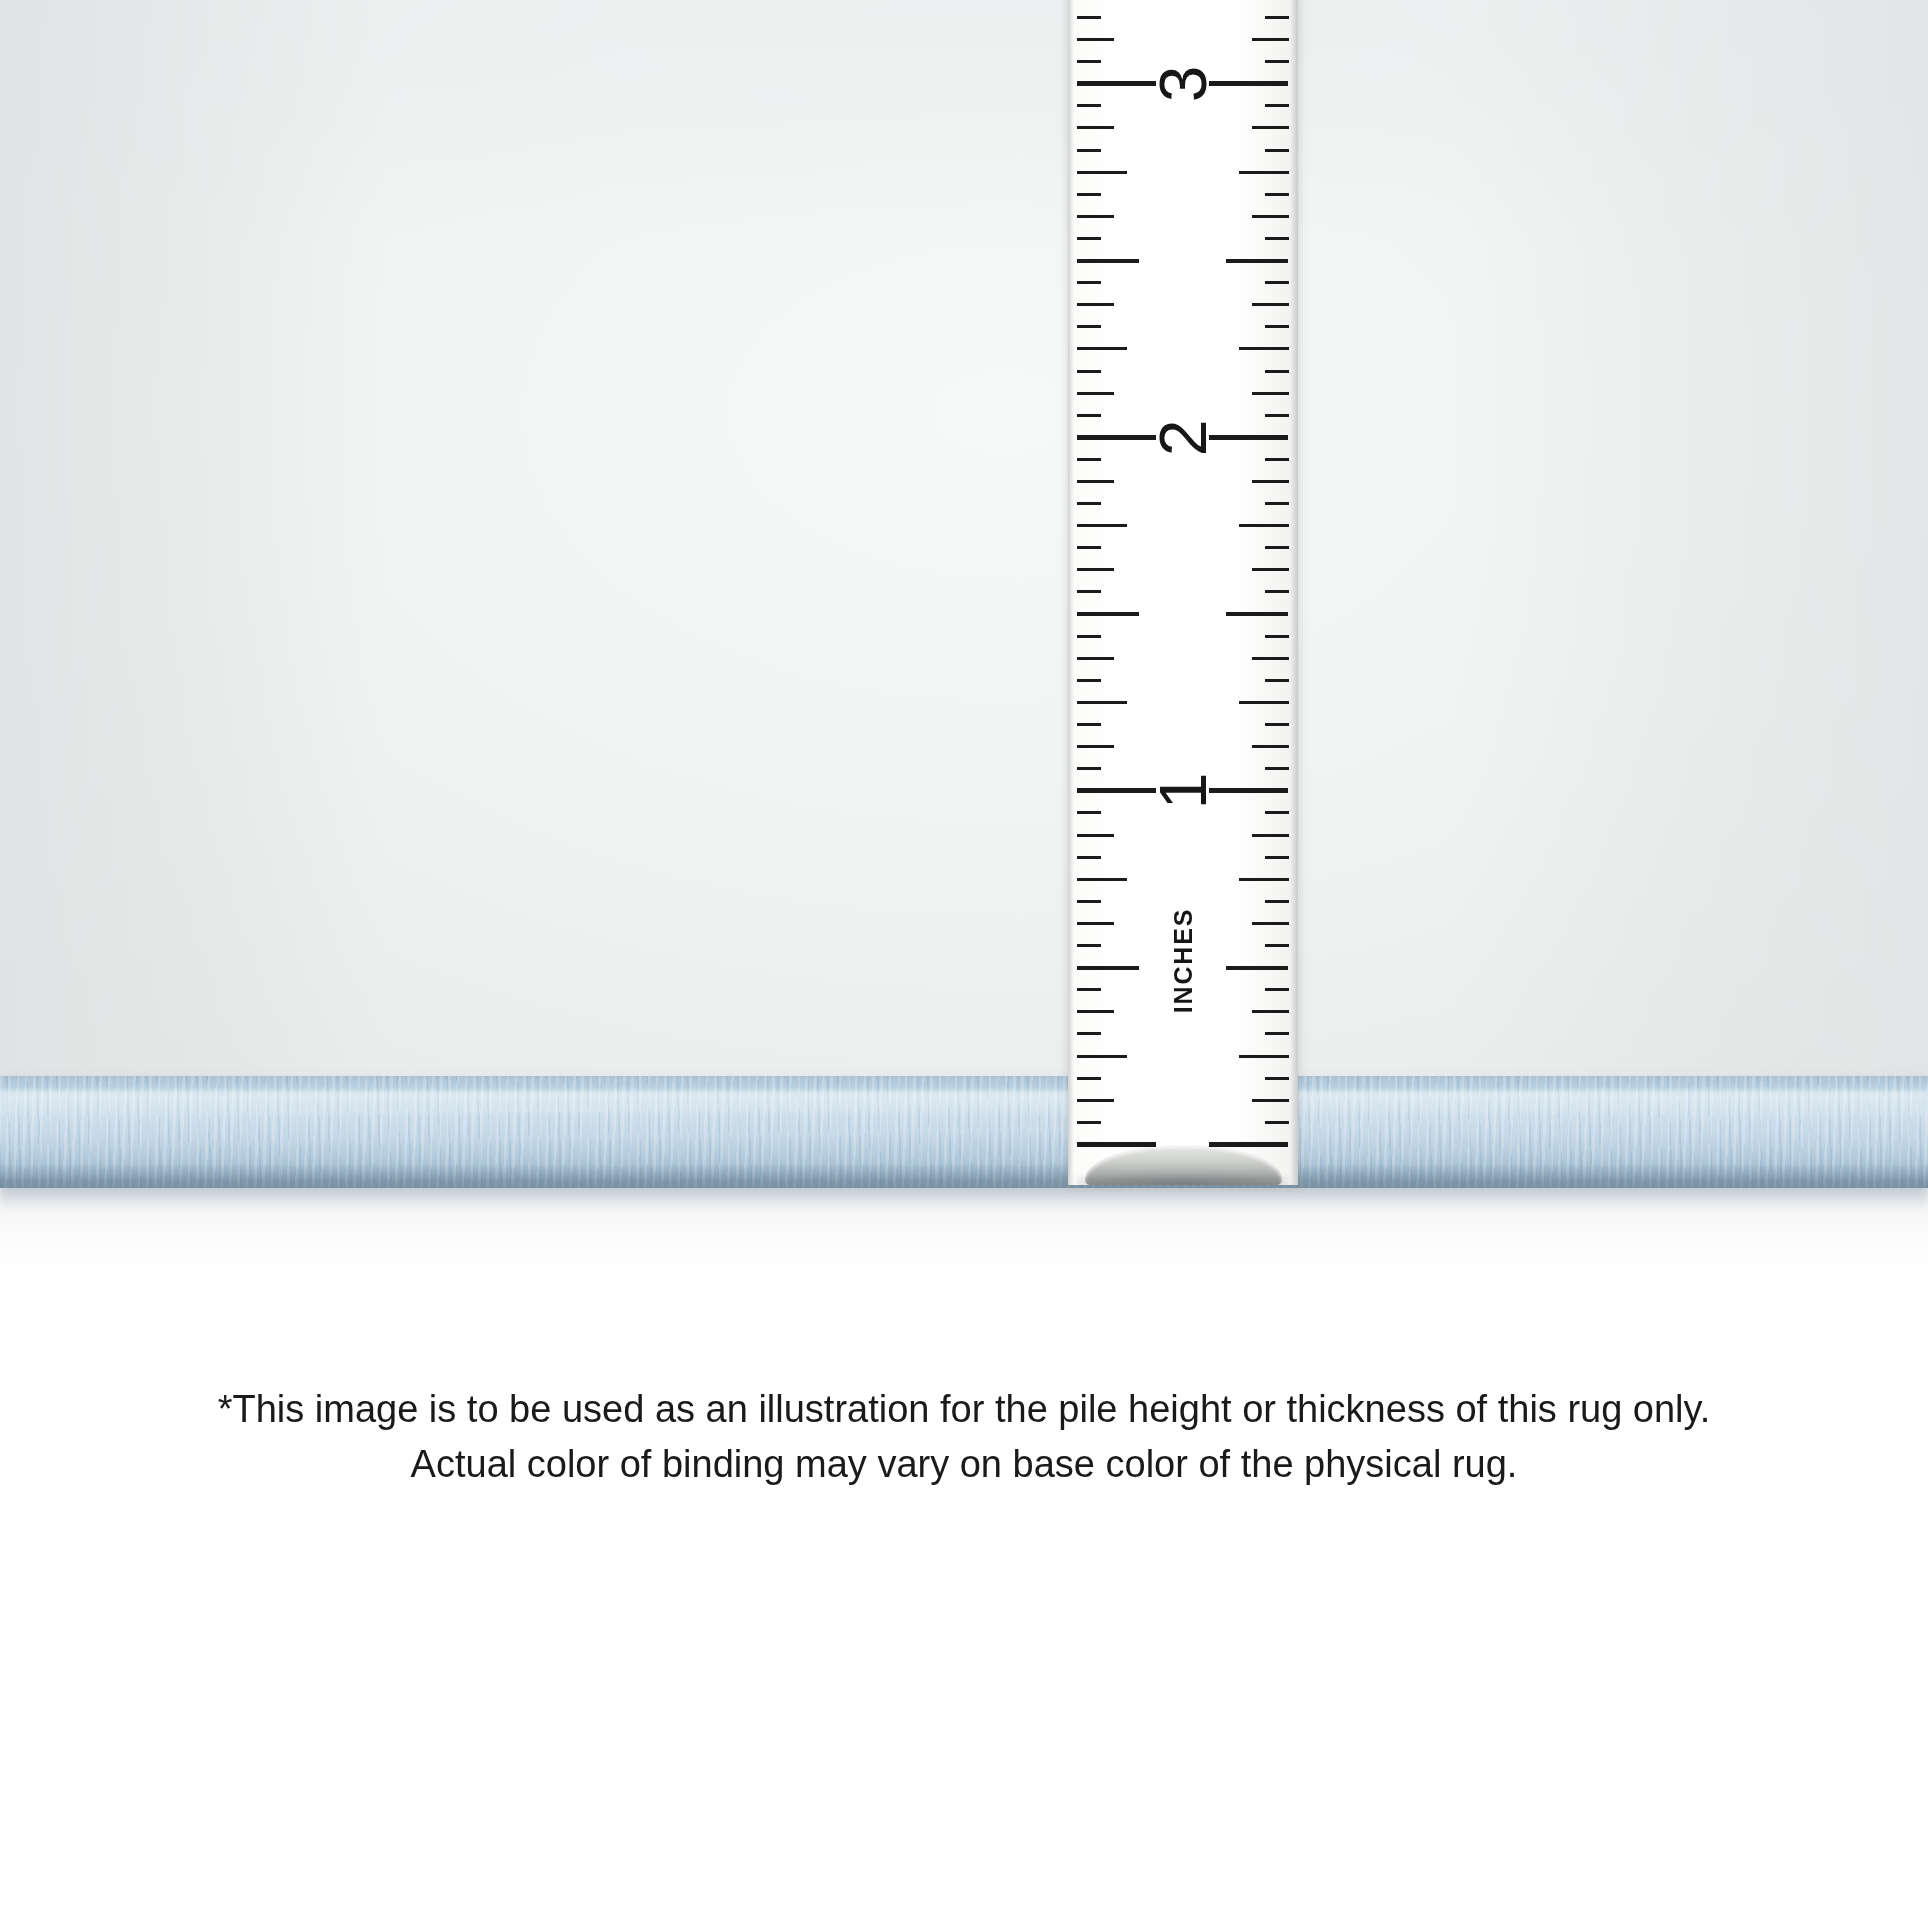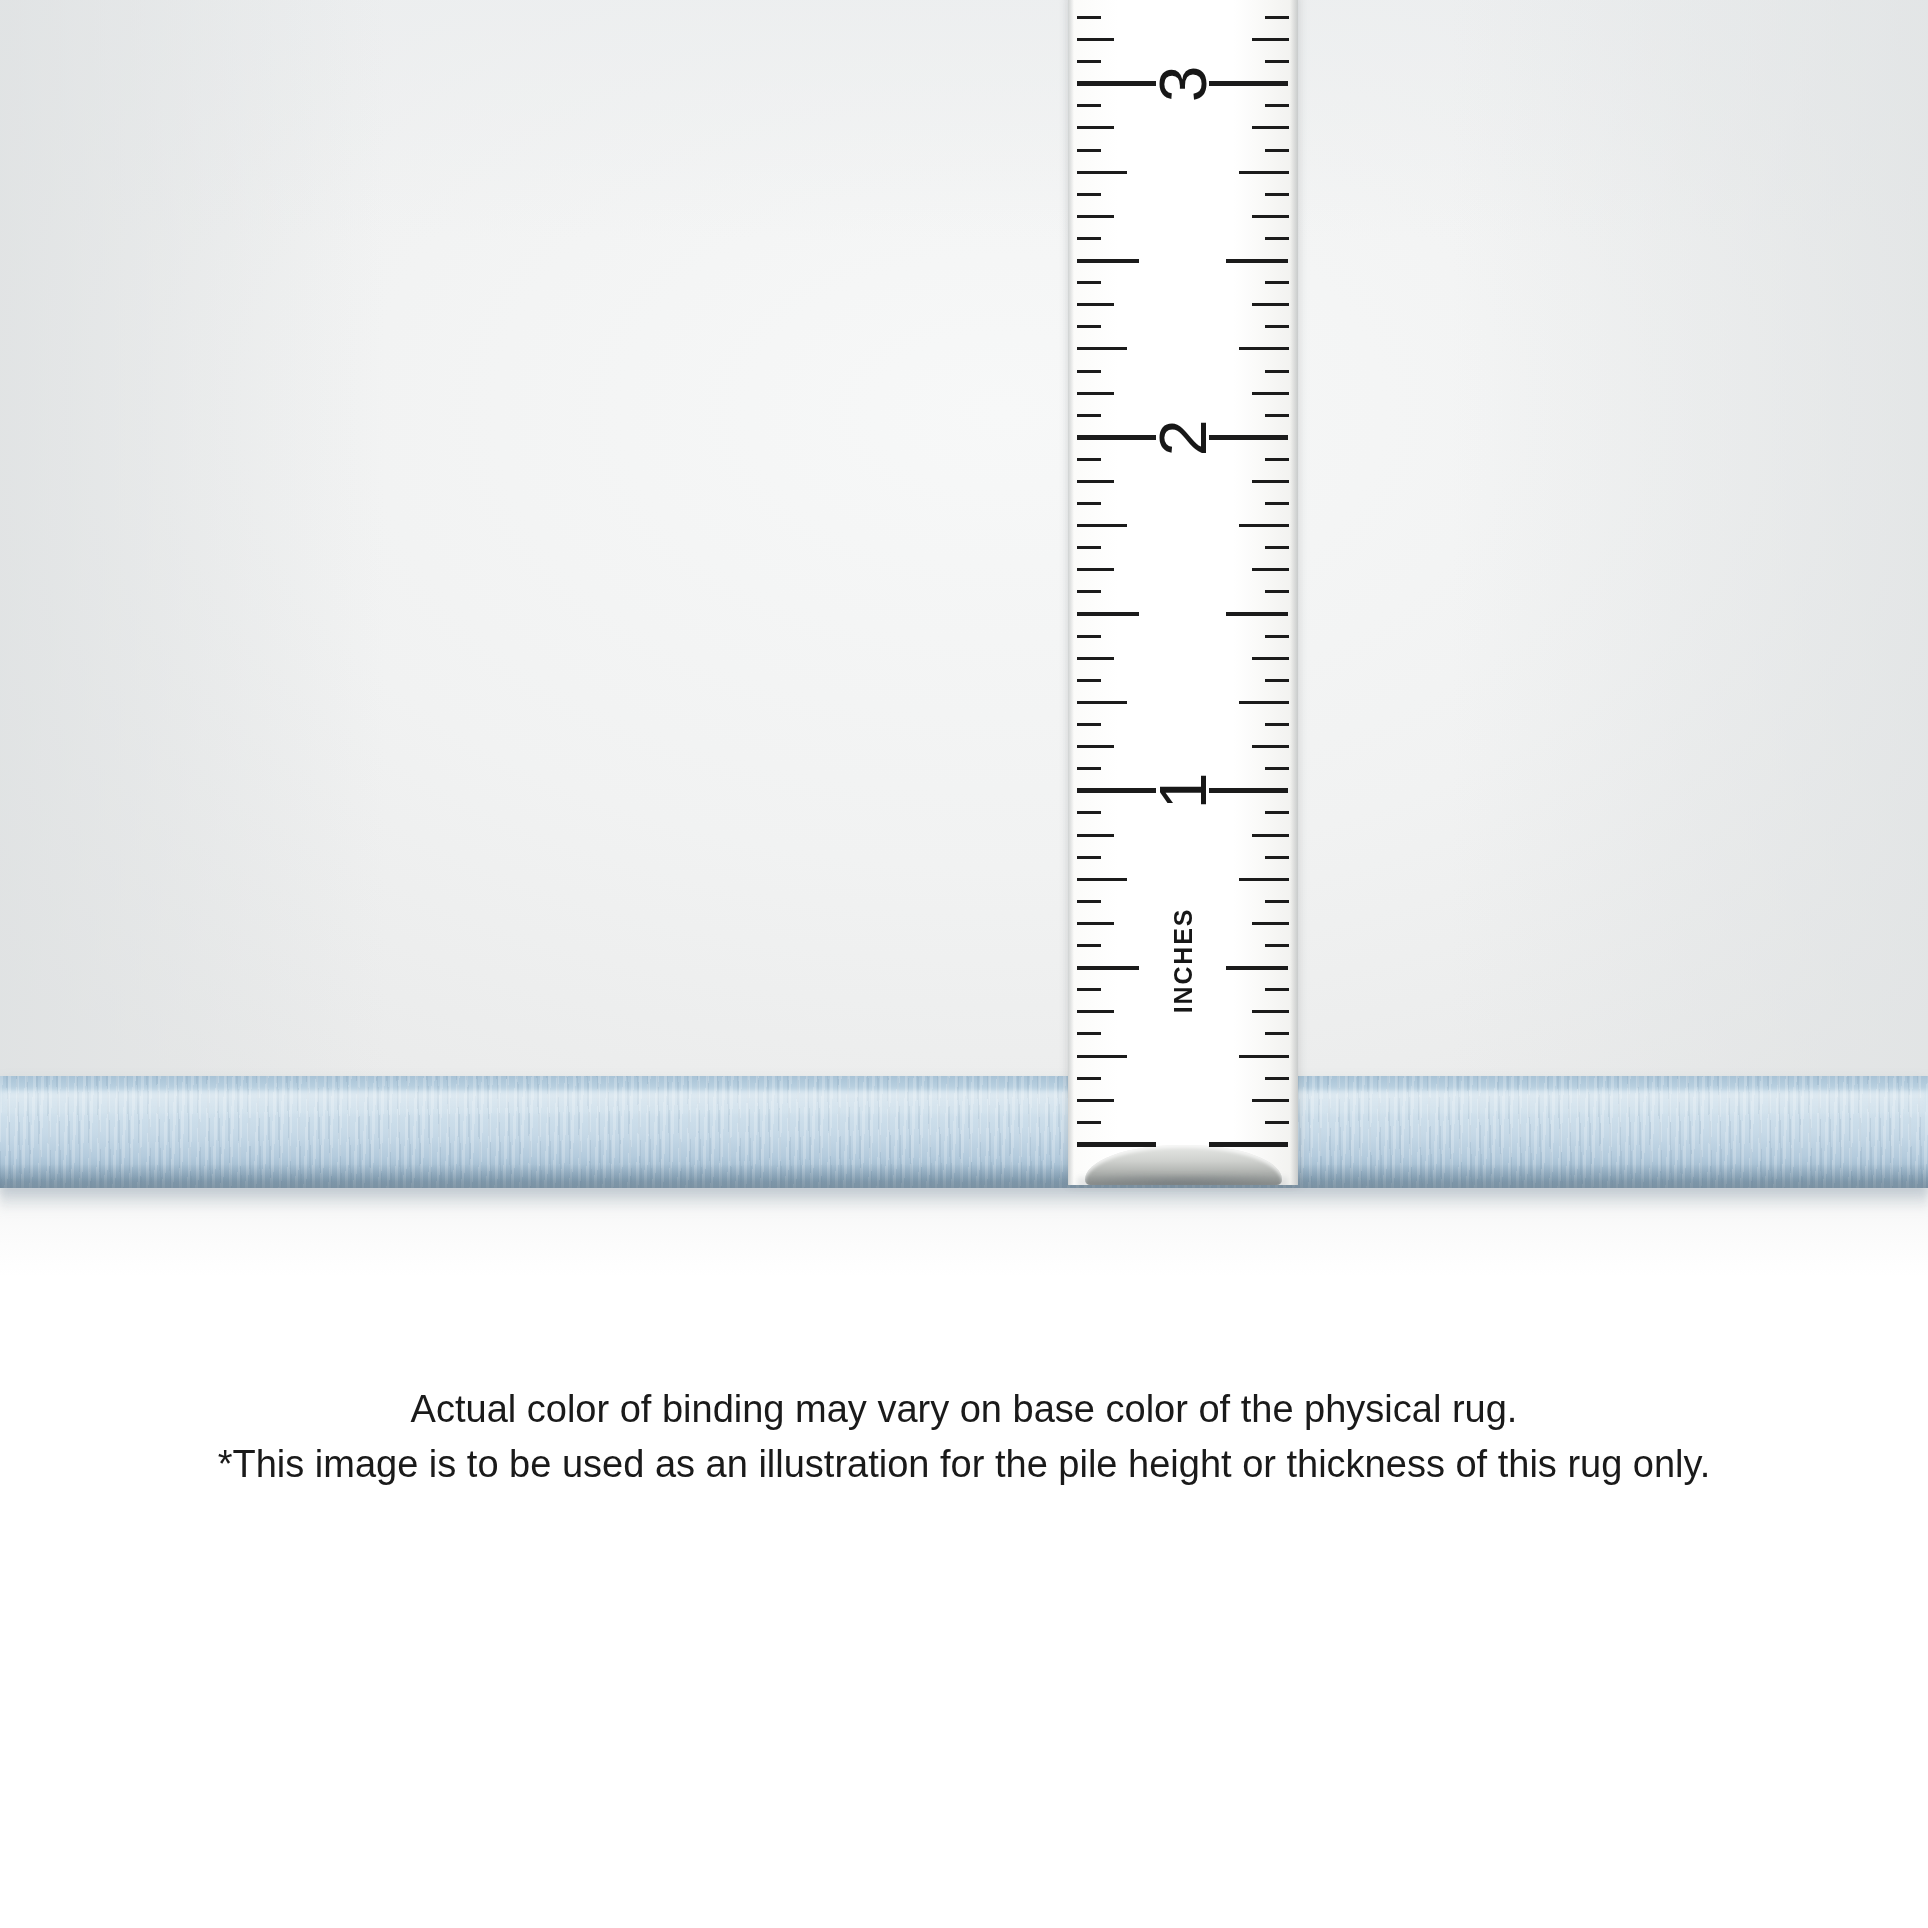--- a/index.html
+++ b/index.html
@@ -354,18 +354,18 @@
         <div class="tick" style="left: 197px; top: 21px; width: 24px; height: 3.7px; background: rgb(27, 27, 27);"></div>
         <div class="ruler-num" style="left: 0px; top: 752px; width: 230px; height: 88px; line-height: 88px; text-align: center;">1</div>
         <div class="ruler-num" style="left: 0px; top: 399px; width: 230px; height: 88px; line-height: 88px; text-align: center;">2</div>
         <div class="ruler-num" style="left: 0px; top: 45px; width: 230px; height: 88px; line-height: 88px; text-align: center;">3</div>
         <div class="ruler-unit" style="left: 0px; top: 938px; width: 230px; height: 55px; line-height: 55px; text-align: center;">INCHES</div>
       </div>
 
   </div>
 
   <div class="caption">
+    <span class="line">*This image is to be used as an illustration for the pile height or thickness of this rug only.</span>
     <span class="line">Actual color of binding may vary on base color of the physical rug.</span>
-    <span class="line">*This image is to be used as an illustration for the pile height or thickness of this rug only.</span>
   </div>
 
 </div>
 
 
 </body></html>

